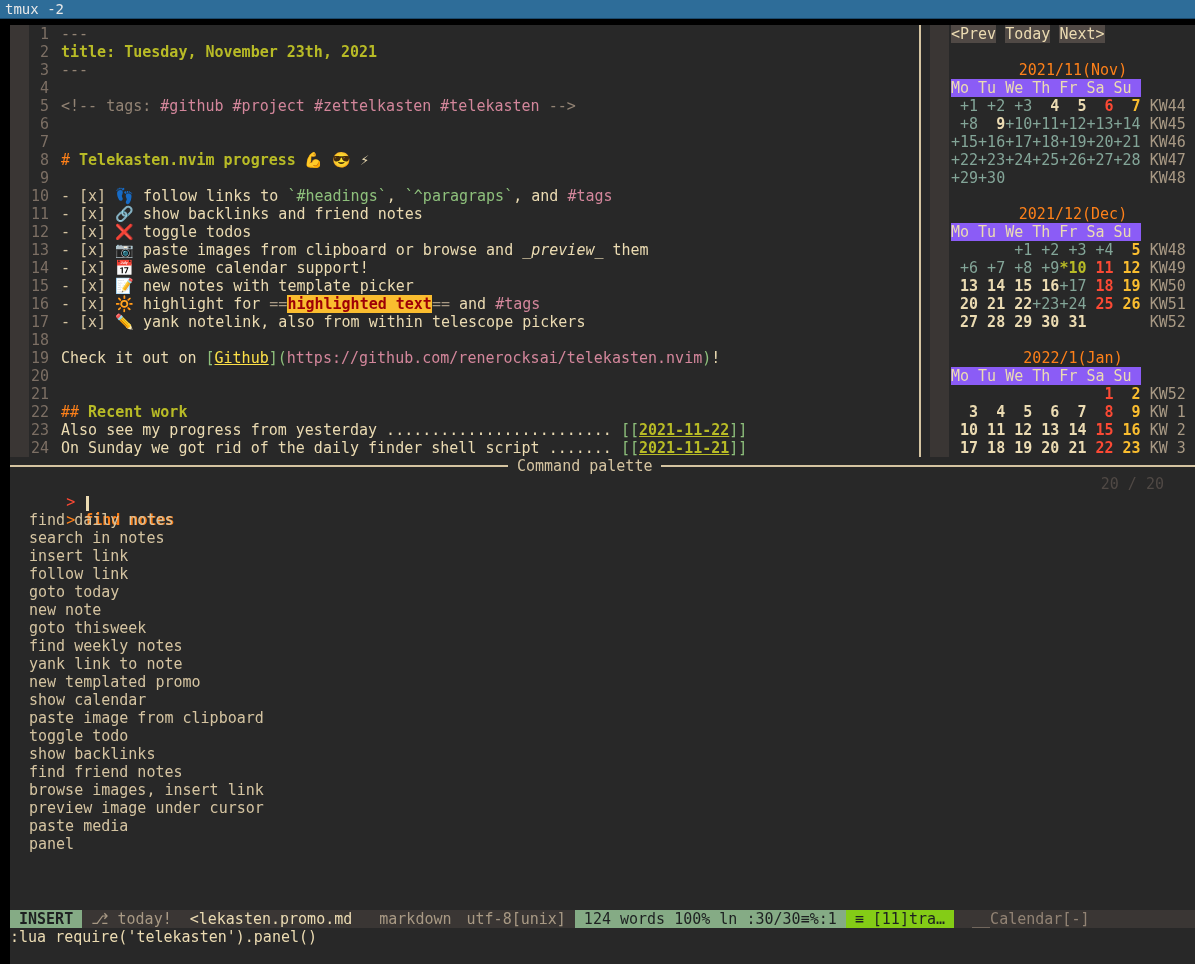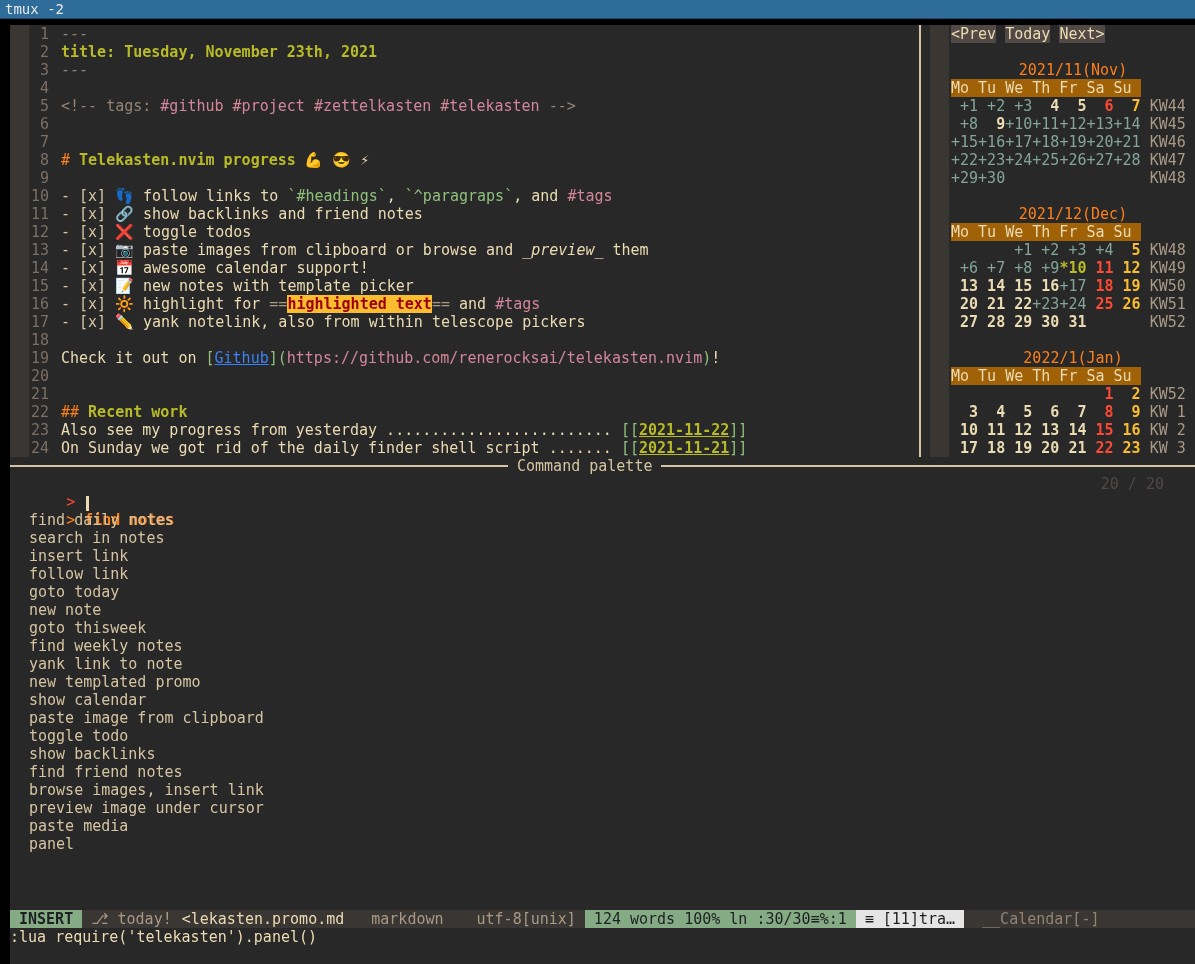--- a/index.html
+++ b/index.html
@@ -17,37 +17,37 @@
   .eline{height:18px;white-space:pre}
   .lnum{display:inline-block;width:39px;padding-right:12px;text-align:right;color:#7c6f64;font-weight:normal}
   .vsep{width:2px;background:#d5c4a1}
   .calwin{flex:1;position:relative;padding-left:30px;overflow:hidden}
   .calsign{position:absolute;left:9px;top:0;bottom:0;width:19px;background:#3a3634}
   .cal-line{height:18px;white-space:pre}
   .nav-line{text-align:left;padding-right:38px;margin-bottom:18px}
   .btn{background:#504945;color:#ebdbb2}
   .cal-month{margin-bottom:18px}
   .cal-title{color:#fe8019;text-align:center}
-  .hd{background:#a16207;color:#ebdbb2}
+  .hd{background:#8b5cf6;color:#ebdbb2}
   .day{color:#ebdbb2;font-weight:bold}
   .plus{color:#83a598}
   .sat{color:#fb4934;font-weight:bold}
   .sun{color:#fabd2f;font-weight:bold}
   .today{color:#b8bb26;font-weight:bold}
   .kw{color:#a89984}
   
   .dim{color:#928374}
   .dim2{color:#a89984}
   .fg{color:#ebdbb2}
   .mark{color:#d5c4a1}
   .grn{color:#b8bb26}
   .org{color:#fe8019}
   .pink{color:#d3869b}
   .aqua{color:#8ec07c}
-  .silver{color:#3b82f6}
+  .silver{color:#fde047}
   .grnlink{color:#b8bb26;font-weight:bold;text-decoration:underline}
   .hl{background:#fabd2f;color:#9d0006;font-weight:bold}
   .b{font-weight:bold}
   .i{font-style:italic}
   .u{text-decoration:underline}
   
   .pborder{height:18px;display:flex;align-items:flex-start;color:#d5c4a1}
   .bline{flex:0 0 auto;border-top:2px solid #d5c4a1;align-self:center}
   .bline.left{width:498px}
   .bline.right{flex:1}
@@ -58,25 +58,25 @@
   .cursor{display:inline-block;width:3px;height:15px;background:#ebdbb2;vertical-align:text-bottom;margin-left:11px}
   .pcount{position:absolute;right:31px;top:0;color:#504945}
   .sel-row{height:18px;white-space:pre}
   .scaret{color:#fe8019;padding-left:2px}
   .sel{color:#fe8019;font-weight:bold;margin-left:9px}
   .item{height:18px;padding-left:19px;color:#d5c4a1;white-space:pre}
   
   .statusbar{height:18px;background:#3a3634;display:flex;align-items:center;color:#a89984;white-space:pre}
   .sb-mode{background:#85ab85;color:#1d2021;font-weight:bold;padding:0 9px}
   .sb-branch{margin-left:9px}
-  .sb-file{color:#ebdbb2;margin-left:10px}
+  .sb-file{color:#ebdbb2;margin-left:18px}
   .sb-ft{margin-left:27px}
-  .sb-enc{margin-left:33px}
+  .sb-enc{margin-left:15px}
   .sb-words{background:#85ab85;color:#1d2021;padding:0 9px;margin-left:9px}
-  .sb-tab{background:#e5e5e5;color:#1d2021;padding:0 9px}
+  .sb-tab{background:#84cc16;color:#1d2021;padding:0 9px}
   .sb-cal{margin-left:18px;color:#928374}
   
   .cmdline{height:18px;color:#ebdbb2;white-space:pre}
   .modeline{height:18px;position:relative;white-space:pre}
 </style>
 </head>
 <body>
 
 <div class="titlebar">
   <span>tmux  -2</span>

